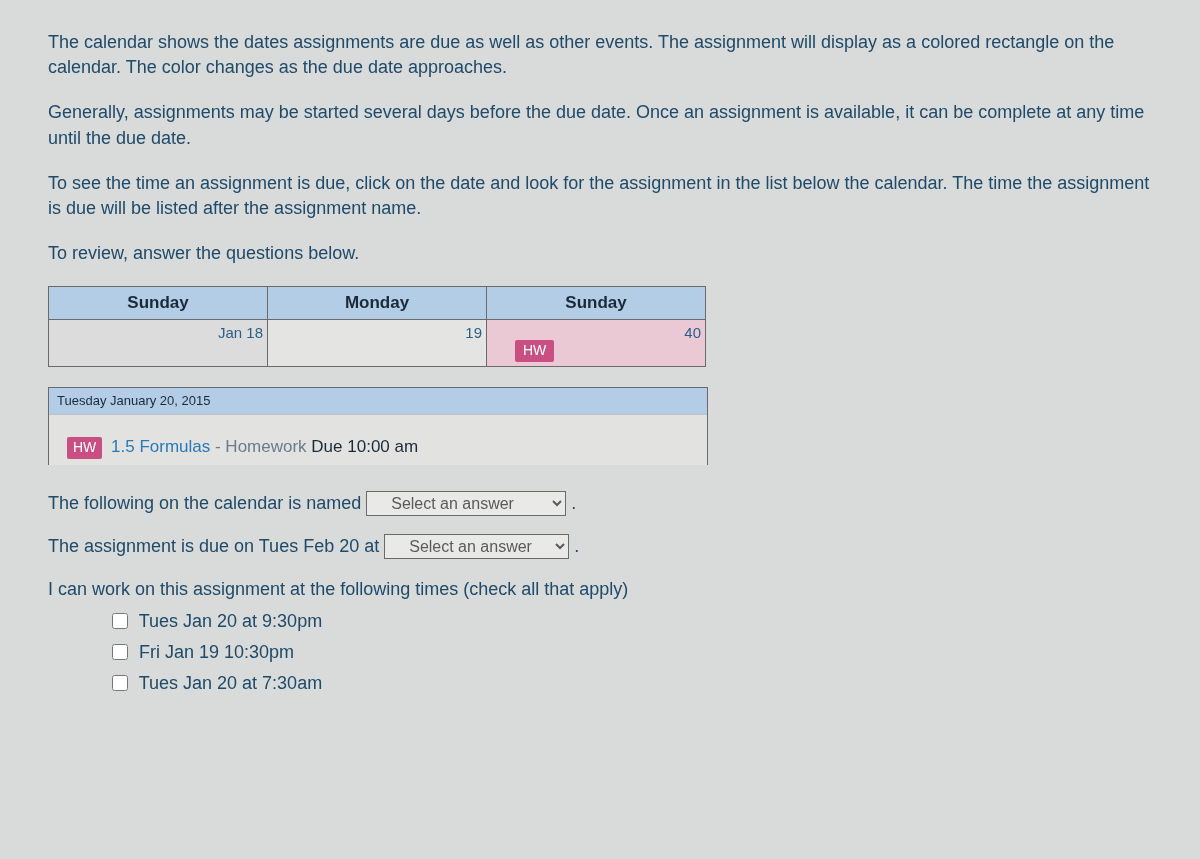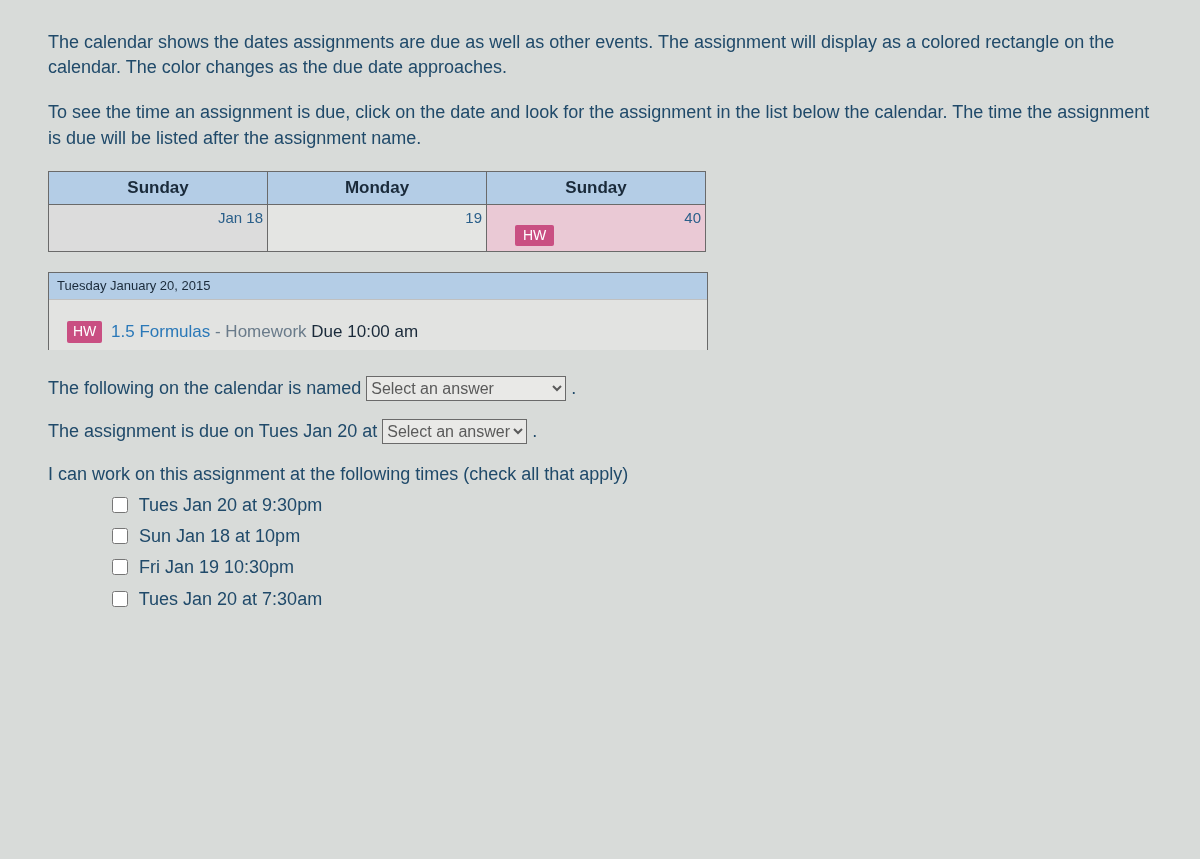--- a/index.html
+++ b/index.html
@@ -94,21 +94,21 @@
     margin-right: 4px;
     vertical-align: middle;
   }
   .detail-row .asn-link { color: #2a78b8; }
   .detail-row .asn-type { color: #6a7b8a; }
   .detail-row .asn-due  { color: #1a2a3a; }
   
   .qline { margin: 10px 0 18px 0; color: #204a6a; }
   select.answer {
     font-size: 16px;
-    padding: 2px 0;
+    padding: 2px 20px;
     background: #e9e9e7;
     border: 1px solid #6a6a6a;
     color: #5a5a5a;
   }
   .check-block {
     margin-left: 60px;
     margin-top: 6px;
   }
   .check-row {
     margin: 6px 0;
@@ -120,21 +120,23 @@
     margin-right: 6px;
     vertical-align: -2px;
   }
 </style>
 </head>
 <body>
 
 <div class="page">
 
   <p class="intro">The calendar shows the dates assignments are due as well as other events. The assignment will display as a colored rectangle on the calendar. The color changes as the due date approaches.</p>
+  <p class="intro">Generally, assignments may be started several days before the due date. Once an assignment is available, it can be complete at any time until the due date.</p>
   <p class="intro">To see the time an assignment is due, click on the date and look for the assignment in the list below the calendar. The time the assignment is due will be listed after the assignment name.</p>
+  <p class="intro">To review, answer the questions below.</p>
 
   <table class="calendar">
     <tbody>
         <tr>
       <th>Sunday</th>
       <th>Monday</th>
       <th>Sunday</th>
     </tr>
     <tr>
       <td class="sunday">
@@ -161,39 +163,35 @@
 
   <div class="qline">
     <span>The following on the calendar is named </span>
     <select class="answer" style="width:200px">
       <option>Select an answer</option>
     </select>
     <span> .</span>
   </div>
 
   <div class="qline">
-    <span>The assignment is due on Tues Jan 20 at </span>
+    <span>The assignment is due on Tues Feb 20 at </span>
     <select class="answer">
       <option>Select an answer</option>
     </select>
     <span> .</span>
   </div>
 
   <div class="qline" style="margin-bottom:4px">I can work on this assignment at the following times (check all that apply)</div>
   <div class="check-block">
     <div class="check-row">
       <input type="checkbox" style="">
       <span>Tues Jan 20 at 9:30pm</span>
     </div>
     <div class="check-row">
       <input type="checkbox" style="">
-      <span>Sun Jan 18 at 10pm</span>
-    </div>
-    <div class="check-row">
-      <input type="checkbox" style="">
       <span>Fri Jan 19 10:30pm</span>
     </div>
     <div class="check-row">
       <input type="checkbox" style="">
       <span>Tues Jan 20 at 7:30am</span>
     </div>
   </div>
 
 </div>
 

